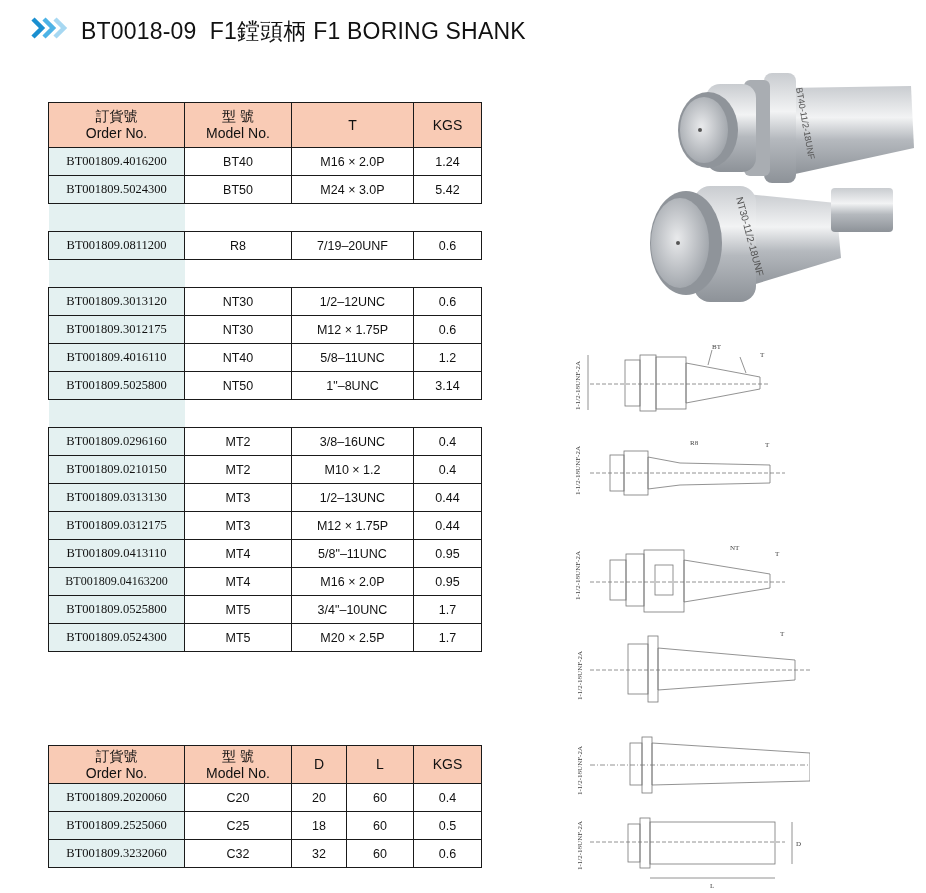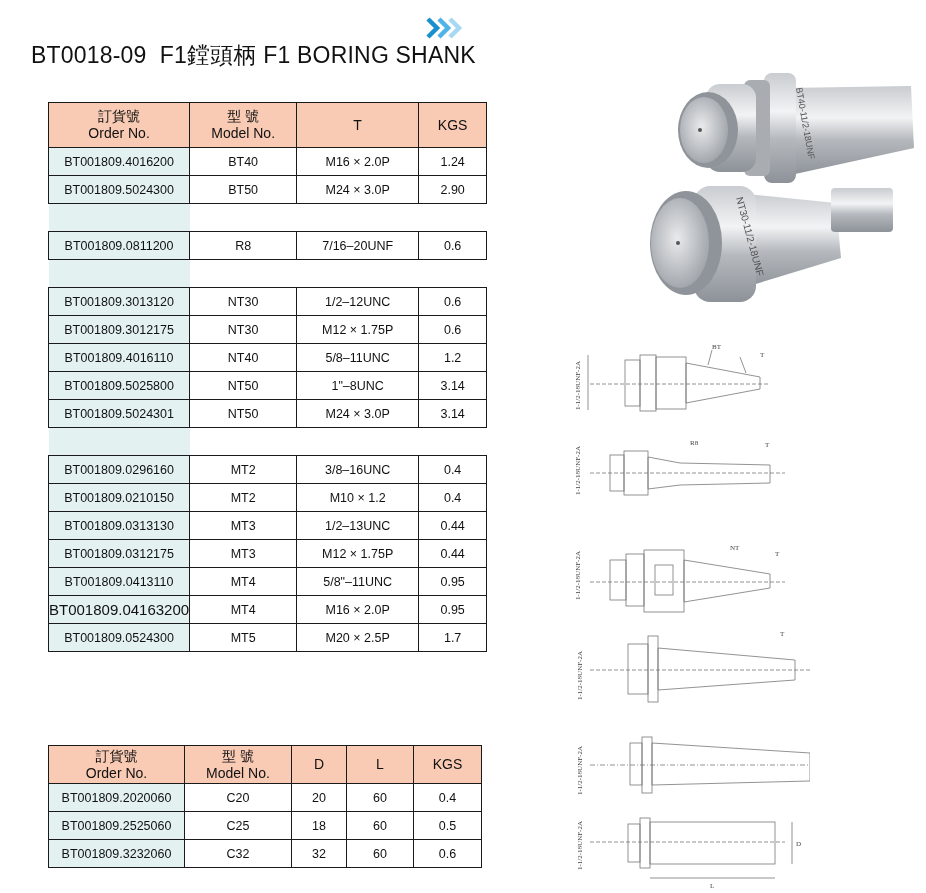--- a/index.html
+++ b/index.html
@@ -1,28 +1,28 @@
 <!DOCTYPE html>
 <html><head>
 <meta charset="utf-8">
 <style>
   html, body { margin: 0; padding: 0; background: #ffffff; }
   body { width: 926px; height: 893px; position: relative; overflow: hidden;
          font-family: "Liberation Sans", "DejaVu Sans", sans-serif; color: #111; }
 
-  .title-bar { position: absolute; left: 31px; top: 16px; height: 32px; display: flex; align-items: flex-end; flex-direction: column; }
+  .title-bar { position: absolute; left: 31px; top: 16px; height: 32px; display: flex; align-items: flex-start; }
   .chev { display: flex; align-items: center; margin-right: 10px; }
   .chev svg { display: block; }
   .title-text { font-size: 23px; letter-spacing: 0.2px; color: #111; white-space: pre; }
 
   table.spec { position: absolute; left: 48px; border-collapse: collapse; table-layout: fixed; font-size: 12.5px; }
   table.spec td, table.spec th { text-align: center; vertical-align: middle; padding: 0; }
   table.spec th { background: #f9cbb5; font-weight: normal; font-size: 14px; line-height: 17px; border: 1.5px solid #1a1a1a; }
   table.spec td.cell { border: 1.5px solid #1a1a1a; height: 27px; }
-  table.spec td.order { background: #e4f1f1; }
+  table.spec td.order { background: #e4f1f1; font-family: Liberation Serif, serif; }
   table.spec tr.spacer td { height: 27px; border: none; }
   table.spec tr.spacer td.order { background: #e4f1f1; }
   table.spec tr.spacer td.blank { background: #ffffff; }
 
   #t1 { top: 102px; }
   #t2 { top: 745px; }
 
   .photo { position: absolute; left: 636px; top: 58px; width: 284px; height: 248px; }
   .drawings { position: absolute; left: 570px; top: 335px; width: 240px; }
   .drw { position: absolute; left: 0; }
@@ -61,31 +61,31 @@
     <tr>
       <td class="cell order">BT001809.4016200</td>
       <td class="cell">BT40</td>
       <td class="cell">M16 × 2.0P</td>
       <td class="cell">1.24</td>
     </tr>
     <tr>
       <td class="cell order">BT001809.5024300</td>
       <td class="cell">BT50</td>
       <td class="cell">M24 × 3.0P</td>
-      <td class="cell">2.90</td>
+      <td class="cell">5.42</td>
     </tr>
     <tr class="spacer">
         <td class="order"></td>
         <td class="blank" colspan="3"></td>
       </tr>
 
     <tr>
       <td class="cell order">BT001809.0811200</td>
       <td class="cell">R8</td>
-      <td class="cell">7/16–20UNF</td>
+      <td class="cell">7/19–20UNF</td>
       <td class="cell">0.6</td>
     </tr>
     <tr class="spacer">
         <td class="order"></td>
         <td class="blank" colspan="3"></td>
       </tr>
 
     <tr>
       <td class="cell order">BT001809.3013120</td>
       <td class="cell">NT30</td>
@@ -103,26 +103,20 @@
       <td class="cell">NT40</td>
       <td class="cell">5/8–11UNC</td>
       <td class="cell">1.2</td>
     </tr>
     <tr>
       <td class="cell order">BT001809.5025800</td>
       <td class="cell">NT50</td>
       <td class="cell">1"–8UNC</td>
       <td class="cell">3.14</td>
     </tr>
-    <tr>
-      <td class="cell order">BT001809.5024301</td>
-      <td class="cell">NT50</td>
-      <td class="cell">M24 × 3.0P</td>
-      <td class="cell">3.14</td>
-    </tr>
     <tr class="spacer">
         <td class="order"></td>
         <td class="blank" colspan="3"></td>
       </tr>
 
     <tr>
       <td class="cell order">BT001809.0296160</td>
       <td class="cell">MT2</td>
       <td class="cell">3/8–16UNC</td>
       <td class="cell">0.4</td>
@@ -145,24 +139,30 @@
       <td class="cell">M12 × 1.75P</td>
       <td class="cell">0.44</td>
     </tr>
     <tr>
       <td class="cell order">BT001809.0413110</td>
       <td class="cell">MT4</td>
       <td class="cell">5/8"–11UNC</td>
       <td class="cell">0.95</td>
     </tr>
     <tr>
-      <td class="cell order" style="font-size:15px">BT001809.04163200</td>
+      <td class="cell order" style="font-size:12px">BT001809.04163200</td>
       <td class="cell">MT4</td>
       <td class="cell">M16 × 2.0P</td>
       <td class="cell">0.95</td>
+    </tr>
+    <tr>
+      <td class="cell order">BT001809.0525800</td>
+      <td class="cell">MT5</td>
+      <td class="cell">3/4"–10UNC</td>
+      <td class="cell">1.7</td>
     </tr>
     <tr>
       <td class="cell order">BT001809.0524300</td>
       <td class="cell">MT5</td>
       <td class="cell">M20 × 2.5P</td>
       <td class="cell">1.7</td>
     </tr>
   </tbody>
 </table>
 

